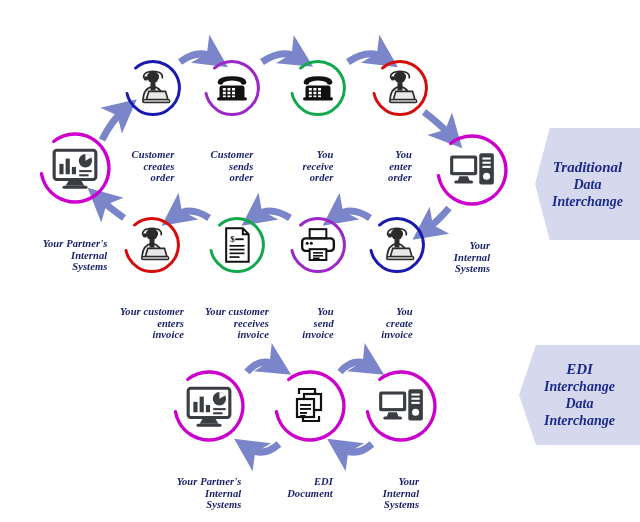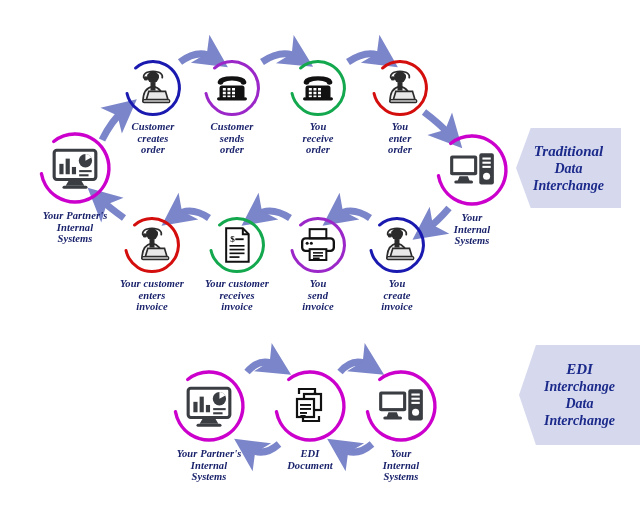--- a/index.html
+++ b/index.html
@@ -46,28 +46,29 @@
     display: flex;
     align-items: center;
     justify-content: center;
   }
   .glyph svg { display: block; }
 
   .node-label {
     position: absolute;
     left: 50%;
     transform: translateX(-50%);
-    text-align: center;
+    text-align: right;
     color: #19226b;
     font-style: italic;
     font-weight: bold;
     font-size: 10.5px;
     line-height: 11.5px;
     white-space: pre;
     letter-spacing: 0.1px;
+    margin-top: 28px;
   }
   .node.big .ring { left: -38px; top: -38px; width: 76px; height: 76px; }
   .node.big .glyph { left: -27px; top: -27px; width: 54px; height: 54px; }
 
   
   #arrows {
     position: absolute;
     inset: 0;
     pointer-events: none;
   }
@@ -444,21 +445,21 @@
         <rect x="34" y="16" width="8" height="2" fill="#ffffff"></rect>
         <rect x="34" y="20" width="8" height="2" fill="#ffffff"></rect>
         <circle cx="38" cy="30" r="3.4" fill="#ffffff"></circle>
       </svg>
     </div>
     <div class="node-label" style="top:42px;">Your
 Internal
 Systems</div>
   </div>
 
-  <div class="banner" style="left:516px; top:128px; width:105px; height:80px;">
+  <div class="banner" style="left:535px; top:128px; width:105px; height:112px;">
     <div>
       <span class="bl first">Traditional</span>
       <span class="bl">Data</span>
       <span class="bl">Interchange</span>
     </div>
   </div>
 
   <div class="banner" style="left:519px; top:345px; width:121px; height:100px;">
     <div>
       <span class="bl first">EDI</span>

